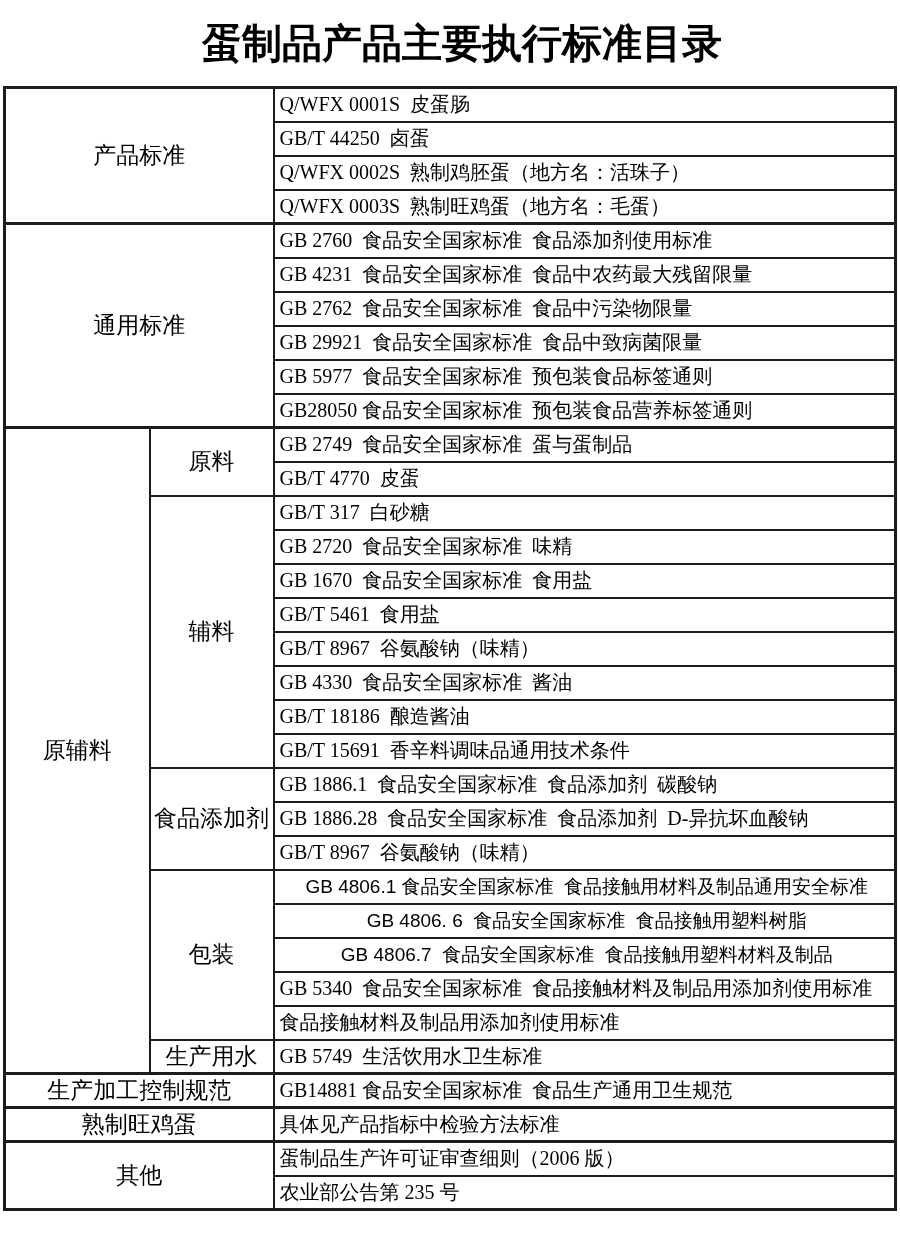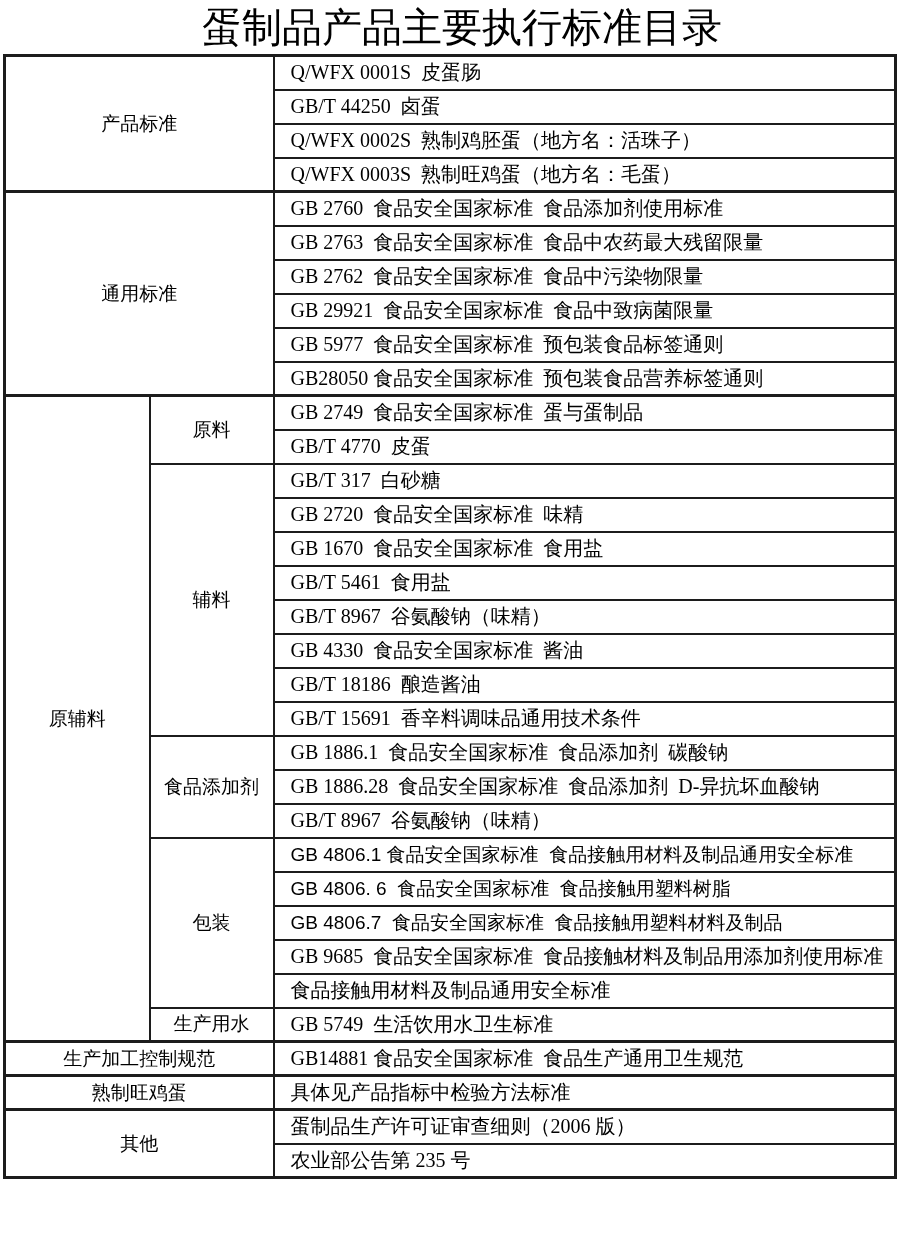--- a/index.html
+++ b/index.html
@@ -5,27 +5,27 @@
   html, body {
     margin: 0; padding: 0;
     width: 900px; height: 1252px;
     background: #ffffff;
     color: #000000;
     font-family: "Liberation Serif", "DejaVu Serif", serif;
     overflow: hidden;
   }
   .page { width: 900px; height: 1252px; box-sizing: border-box; }
   .doc-title {
-    margin: 0;
+    margin: 16px;
     padding-top: 4px;
     height: 50px;
     text-align: center;
     font-size: 40px;
     line-height: 48px;
-    font-weight: normal;
+    font-weight: bold;
     letter-spacing: 0px;
     white-space: nowrap;
     padding-left: 24px;
   }
   table.std-table {
     border-collapse: collapse;
     table-layout: fixed;
     width: 894px;
     margin-left: 3px;
     border: 3px solid #1c1c1c;
@@ -35,31 +35,31 @@
     font-size: 20px;
     padding: 0;
     overflow: hidden;
     height: 34px;
     box-sizing: border-box;
   }
   .std-table tr { height: 34px; }
   td.cat, td.subcat {
     text-align: center;
     vertical-align: middle;
-    font-size: 19px;
+    font-size: 23px;
     white-space: nowrap;
   }
   td.std {
     text-align: left;
     vertical-align: middle;
-    padding-left: 16px;
+    padding-left: 5px;
     white-space: pre;
   }
   tr.sec-start td { border-top-width: 3px; }
-  td.sans { font-family: "Liberation Sans", "DejaVu Sans", sans-serif; font-size: 19px; }
+  td.sans { font-family: "Liberation Sans", "DejaVu Sans", sans-serif; font-size: 19px; text-align: center; }
 </style>
 </head>
 <body>
 
 <div class="page">
 
   <h1 class="doc-title">蛋制品产品主要执行标准目录</h1>
 
   <table class="std-table">
     <colgroup>
@@ -81,21 +81,21 @@
         </tr>
       <tr>
           <td class="std">Q/WFX 0003S  熟制旺鸡蛋（地方名：毛蛋）</td>
         </tr>
 
       <tr class="sec-start">
         <td class="cat" colspan="2" rowspan="6">通用标准</td>
         <td class="std">GB 2760  食品安全国家标准  食品添加剂使用标准</td>
       </tr>
       <tr>
-          <td class="std">GB 2763  食品安全国家标准  食品中农药最大残留限量</td>
+          <td class="std">GB 4231  食品安全国家标准  食品中农药最大残留限量</td>
         </tr>
       <tr>
           <td class="std">GB 2762  食品安全国家标准  食品中污染物限量</td>
         </tr>
       <tr>
           <td class="std">GB 29921  食品安全国家标准  食品中致病菌限量</td>
         </tr>
       <tr>
           <td class="std">GB 5977  食品安全国家标准  预包装食品标签通则</td>
         </tr>
@@ -153,24 +153,24 @@
         <td class="subcat" rowspan="5">包装</td>
         <td class="std sans">GB 4806.1 食品安全国家标准  食品接触用材料及制品通用安全标准</td>
       </tr>
       <tr>
           <td class="std sans">GB 4806. 6  食品安全国家标准  食品接触用塑料树脂</td>
         </tr>
       <tr>
           <td class="std sans">GB 4806.7  食品安全国家标准  食品接触用塑料材料及制品</td>
         </tr>
       <tr>
-          <td class="std">GB 9685  食品安全国家标准  食品接触材料及制品用添加剂使用标准</td>
+          <td class="std">GB 5340  食品安全国家标准  食品接触材料及制品用添加剂使用标准</td>
         </tr>
       <tr>
-          <td class="std">食品接触用材料及制品通用安全标准</td>
+          <td class="std">食品接触材料及制品用添加剂使用标准</td>
         </tr>
 
       <tr>
         <td class="subcat">生产用水</td>
         <td class="std">GB 5749  生活饮用水卫生标准</td>
       </tr>
 
       <tr class="sec-start">
         <td class="cat" colspan="2">生产加工控制规范</td>
         <td class="std">GB14881 食品安全国家标准  食品生产通用卫生规范</td>

